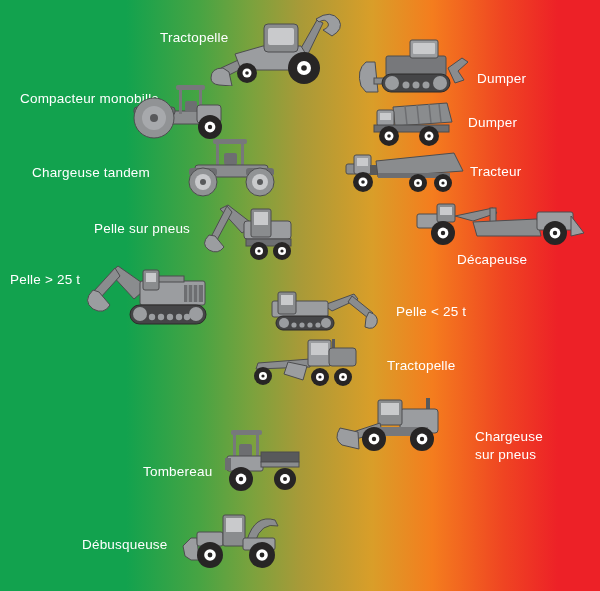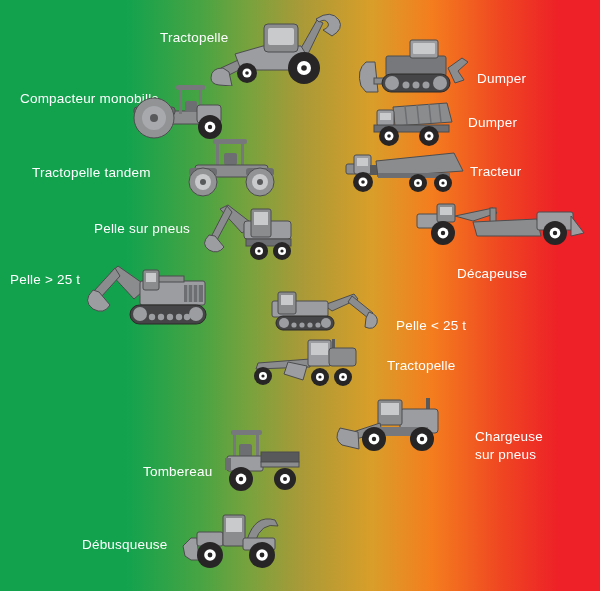--- a/index.html
+++ b/index.html
@@ -111,21 +111,21 @@
           <circle cx="18" cy="34" r="1.8" fill="#272525"></circle>
         <circle cx="58" cy="34" r="10" fill="#272525"></circle>
           <circle cx="58" cy="34" r="4.5" fill="#fff"></circle>
           <circle cx="58" cy="34" r="1.8" fill="#272525"></circle>
       </svg>
     </div>
   </div>
 
   
   <div class="item">
-    <div class="lbl" style="left:32px;top:164px">Tractopelle tandem</div>
+    <div class="lbl" style="left:32px;top:164px">Chargeuse tandem</div>
     <div class="veh" style="left:183px;top:139px;width:97px;height:58px">
       <svg viewBox="0 0 97 58">
         <rect x="30" y="0" width="34" height="5" rx="2" fill="#77787b"></rect>
         <rect x="33" y="3" width="3" height="25" fill="#77787b"></rect>
         <rect x="58" y="3" width="3" height="25" fill="#77787b"></rect>
         <rect x="41" y="14" width="13" height="12" rx="2" fill="#6d6e71"></rect>
         <rect x="12" y="26" width="73" height="12" rx="3" fill="#8a8c8e" stroke="#4d4d4f"></rect>
         <rect x="6" y="29" width="28" height="8" rx="3" fill="#6d6e71"></rect>
         <rect x="63" y="29" width="28" height="8" rx="3" fill="#6d6e71"></rect>
         <circle cx="20" cy="43" r="14" fill="#919395" stroke="#4d4d4f"></circle>
@@ -179,21 +179,21 @@
           <circle cx="57" cy="52" r="1.6" fill="#272525"></circle>
         <circle cx="80" cy="52" r="9" fill="#272525"></circle>
           <circle cx="80" cy="52" r="4" fill="#fff"></circle>
           <circle cx="80" cy="52" r="1.6" fill="#272525"></circle>
       </svg>
     </div>
   </div>
 
   
   <div class="item">
-    <div class="lbl" style="left:457px;top:265px">Décapeuse</div>
+    <div class="lbl" style="left:457px;top:251px">Décapeuse</div>
     <div class="veh" style="left:413px;top:202px;width:174px;height:45px">
       <svg viewBox="0 0 174 45">
         <rect x="4" y="12" width="22" height="14" rx="2" fill="#9b9da0" stroke="#4d4d4f"></rect>
         <rect x="24" y="2" width="18" height="18" rx="2" fill="#8a8c8e" stroke="#4d4d4f"></rect>
         <rect x="27" y="5" width="12" height="8" fill="#c9cacc"></rect>
         <path d="M42 14 L80 6 L84 11 L60 19 Z" fill="#8a8c8e" stroke="#4d4d4f"></path>
         <rect x="77" y="6" width="6" height="17" fill="#8a8c8e" stroke="#4d4d4f"></rect>
         <path d="M60 20 L124 17 L128 34 L64 34 Z" fill="#8a8c8e" stroke="#4d4d4f"></path>
         <rect x="124" y="10" width="36" height="18" rx="2" fill="#9b9da0" stroke="#4d4d4f"></rect>
         <path d="M158 14 L171 31 L158 34 Z" fill="#9b9da0" stroke="#4d4d4f"></path>
@@ -228,21 +228,21 @@
           <circle cx="77" cy="56" r="3.2" fill="#9b9da0"></circle>
           <circle cx="86" cy="56" r="3.2" fill="#9b9da0"></circle>
           <circle cx="95" cy="56" r="3.2" fill="#9b9da0"></circle>
           <circle cx="103" cy="56" r="3.2" fill="#9b9da0"></circle>
       </svg>
     </div>
   </div>
 
   
   <div class="item">
-    <div class="lbl" style="left:396px;top:317px">Pelle &lt; 25 t</div>
+    <div class="lbl" style="left:396px;top:303px">Pelle &lt; 25 t</div>
     <div class="veh" style="left:266px;top:289px;width:121px;height:44px">
       <svg viewBox="0 0 121 44">
         <path d="M58 16 L88 5 L92 10 L66 22 Z" fill="#8a8c8e" stroke="#4d4d4f"></path>
         <path d="M86 7 L107 24 L102 29 L82 13 Z" fill="#8a8c8e" stroke="#4d4d4f"></path>
         <path d="M103 23 q10 3 8 11 q-3 8 -12 4 l1 -9 z" fill="#9b9da0" stroke="#4d4d4f"></path>
         <rect x="6" y="12" width="56" height="16" rx="2" fill="#9b9da0" stroke="#4d4d4f"></rect>
         <rect x="12" y="3" width="18" height="22" rx="2" fill="#8a8c8e" stroke="#4d4d4f"></rect>
         <rect x="15" y="6" width="12" height="10" fill="#c9cacc"></rect>
         <rect x="10" y="27" width="58" height="14" rx="7" fill="#454547" stroke="#2c2b2b"></rect>
         <circle cx="18" cy="34" r="5" fill="#9b9da0"></circle>

